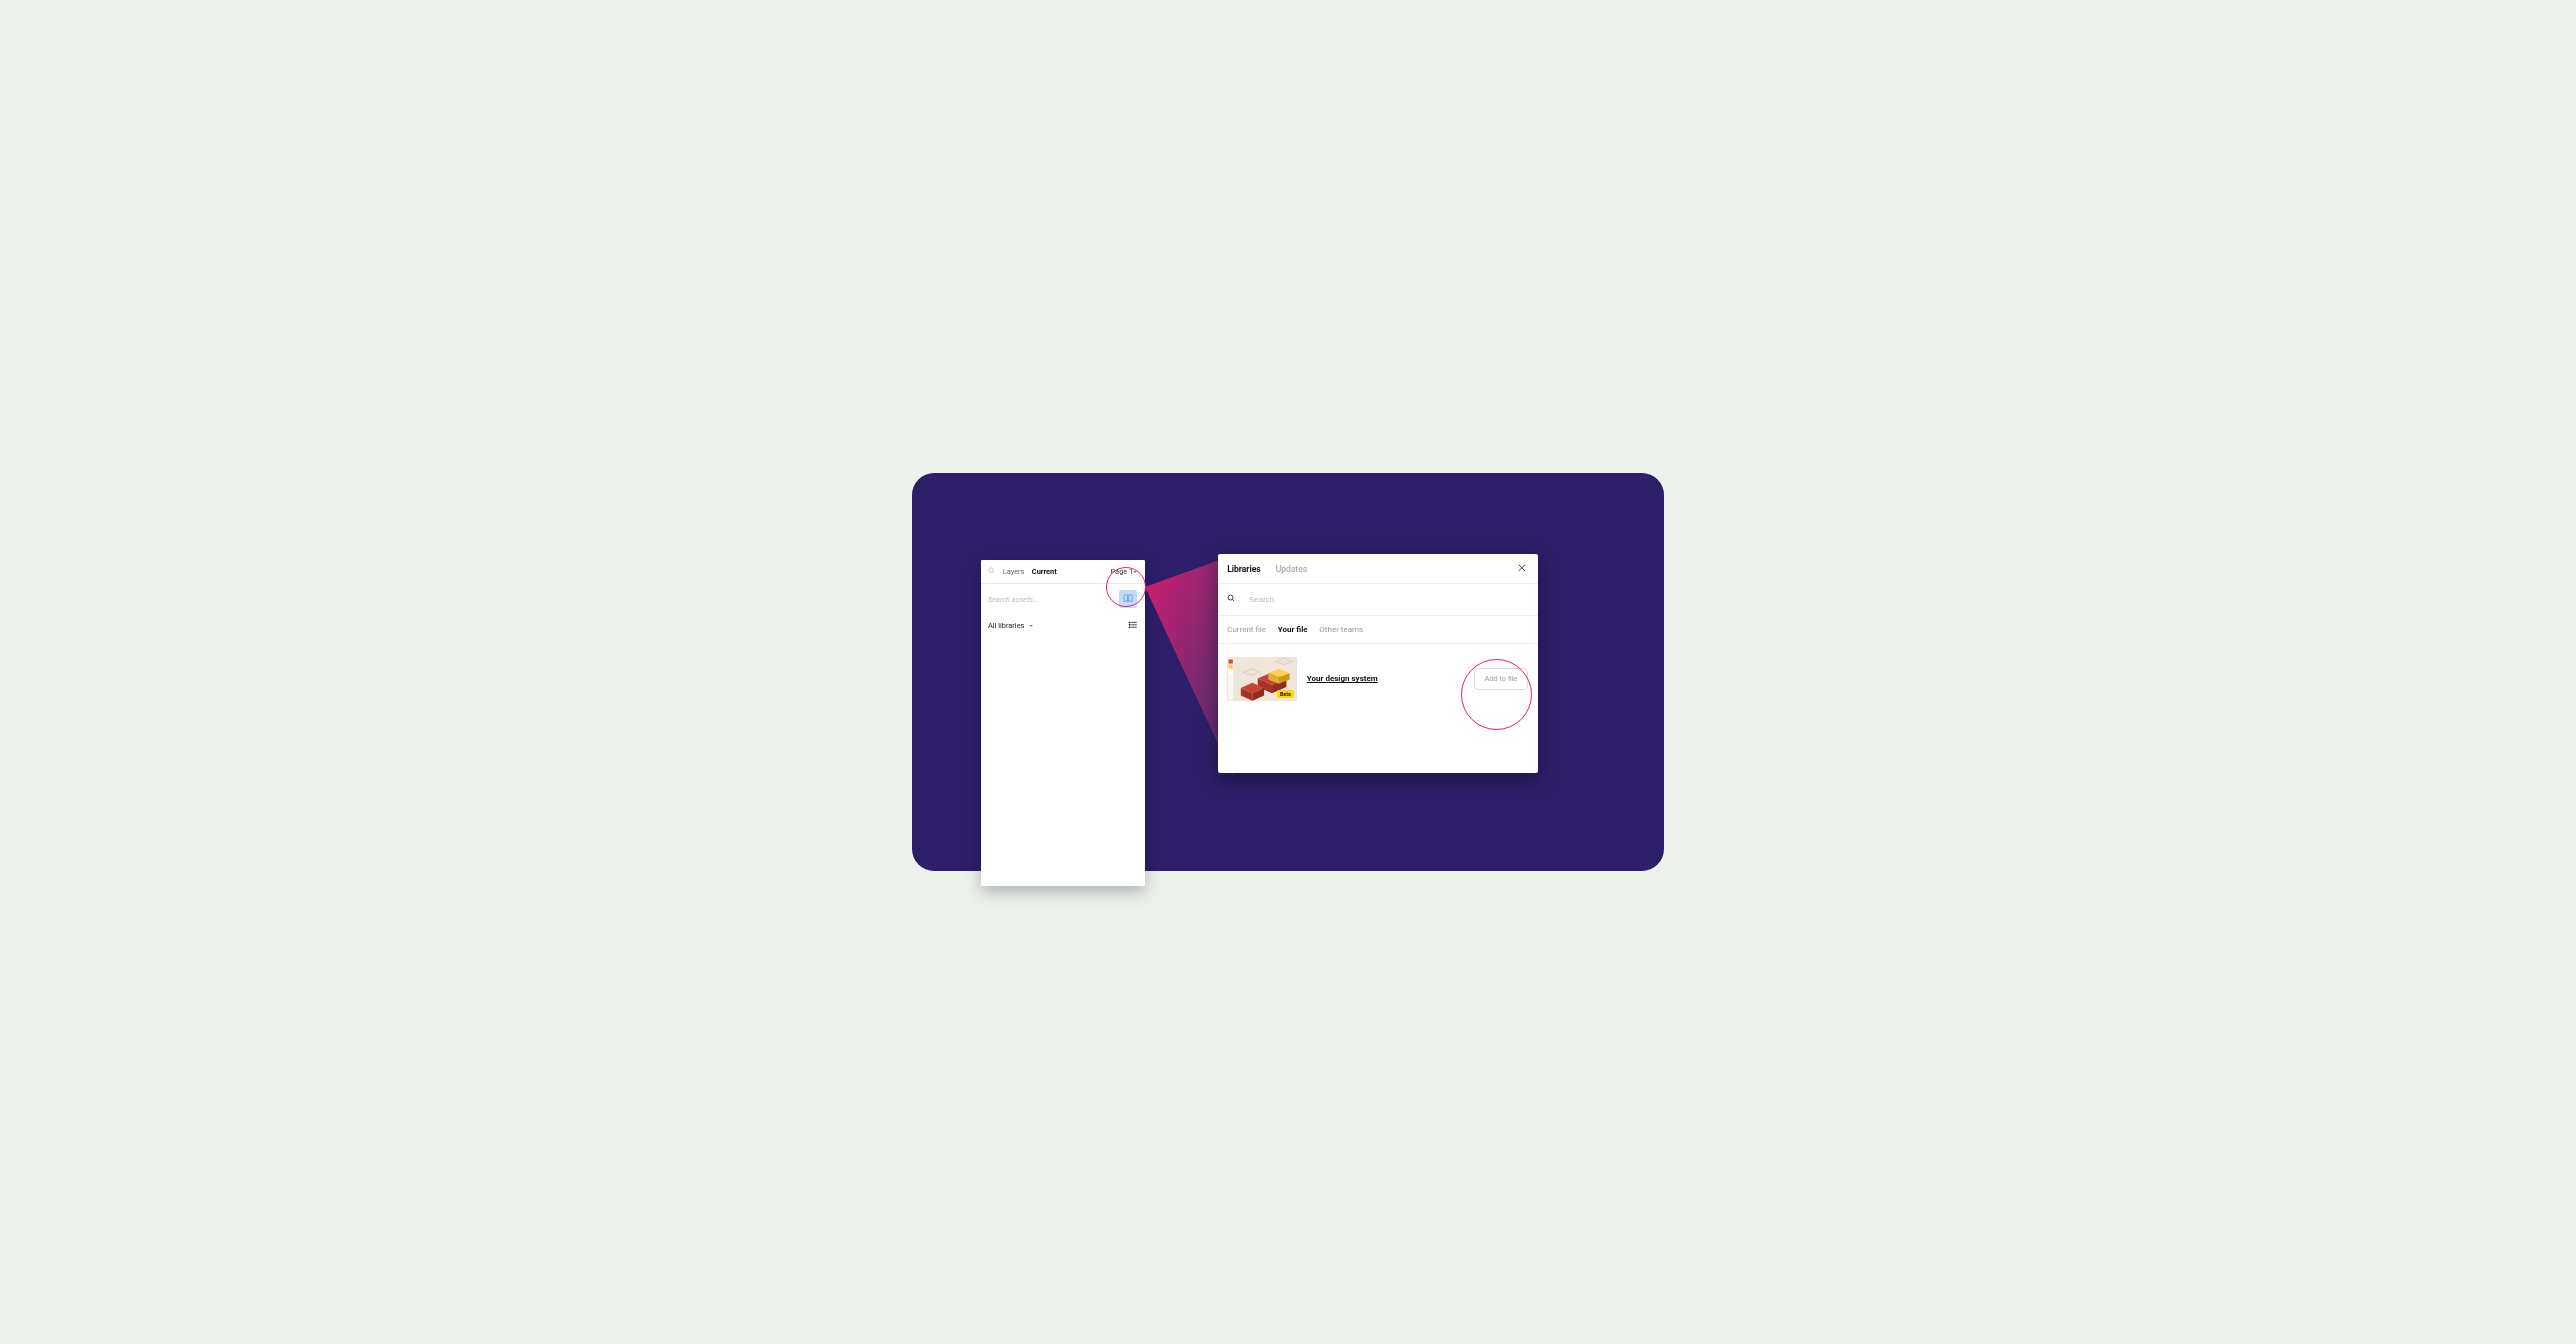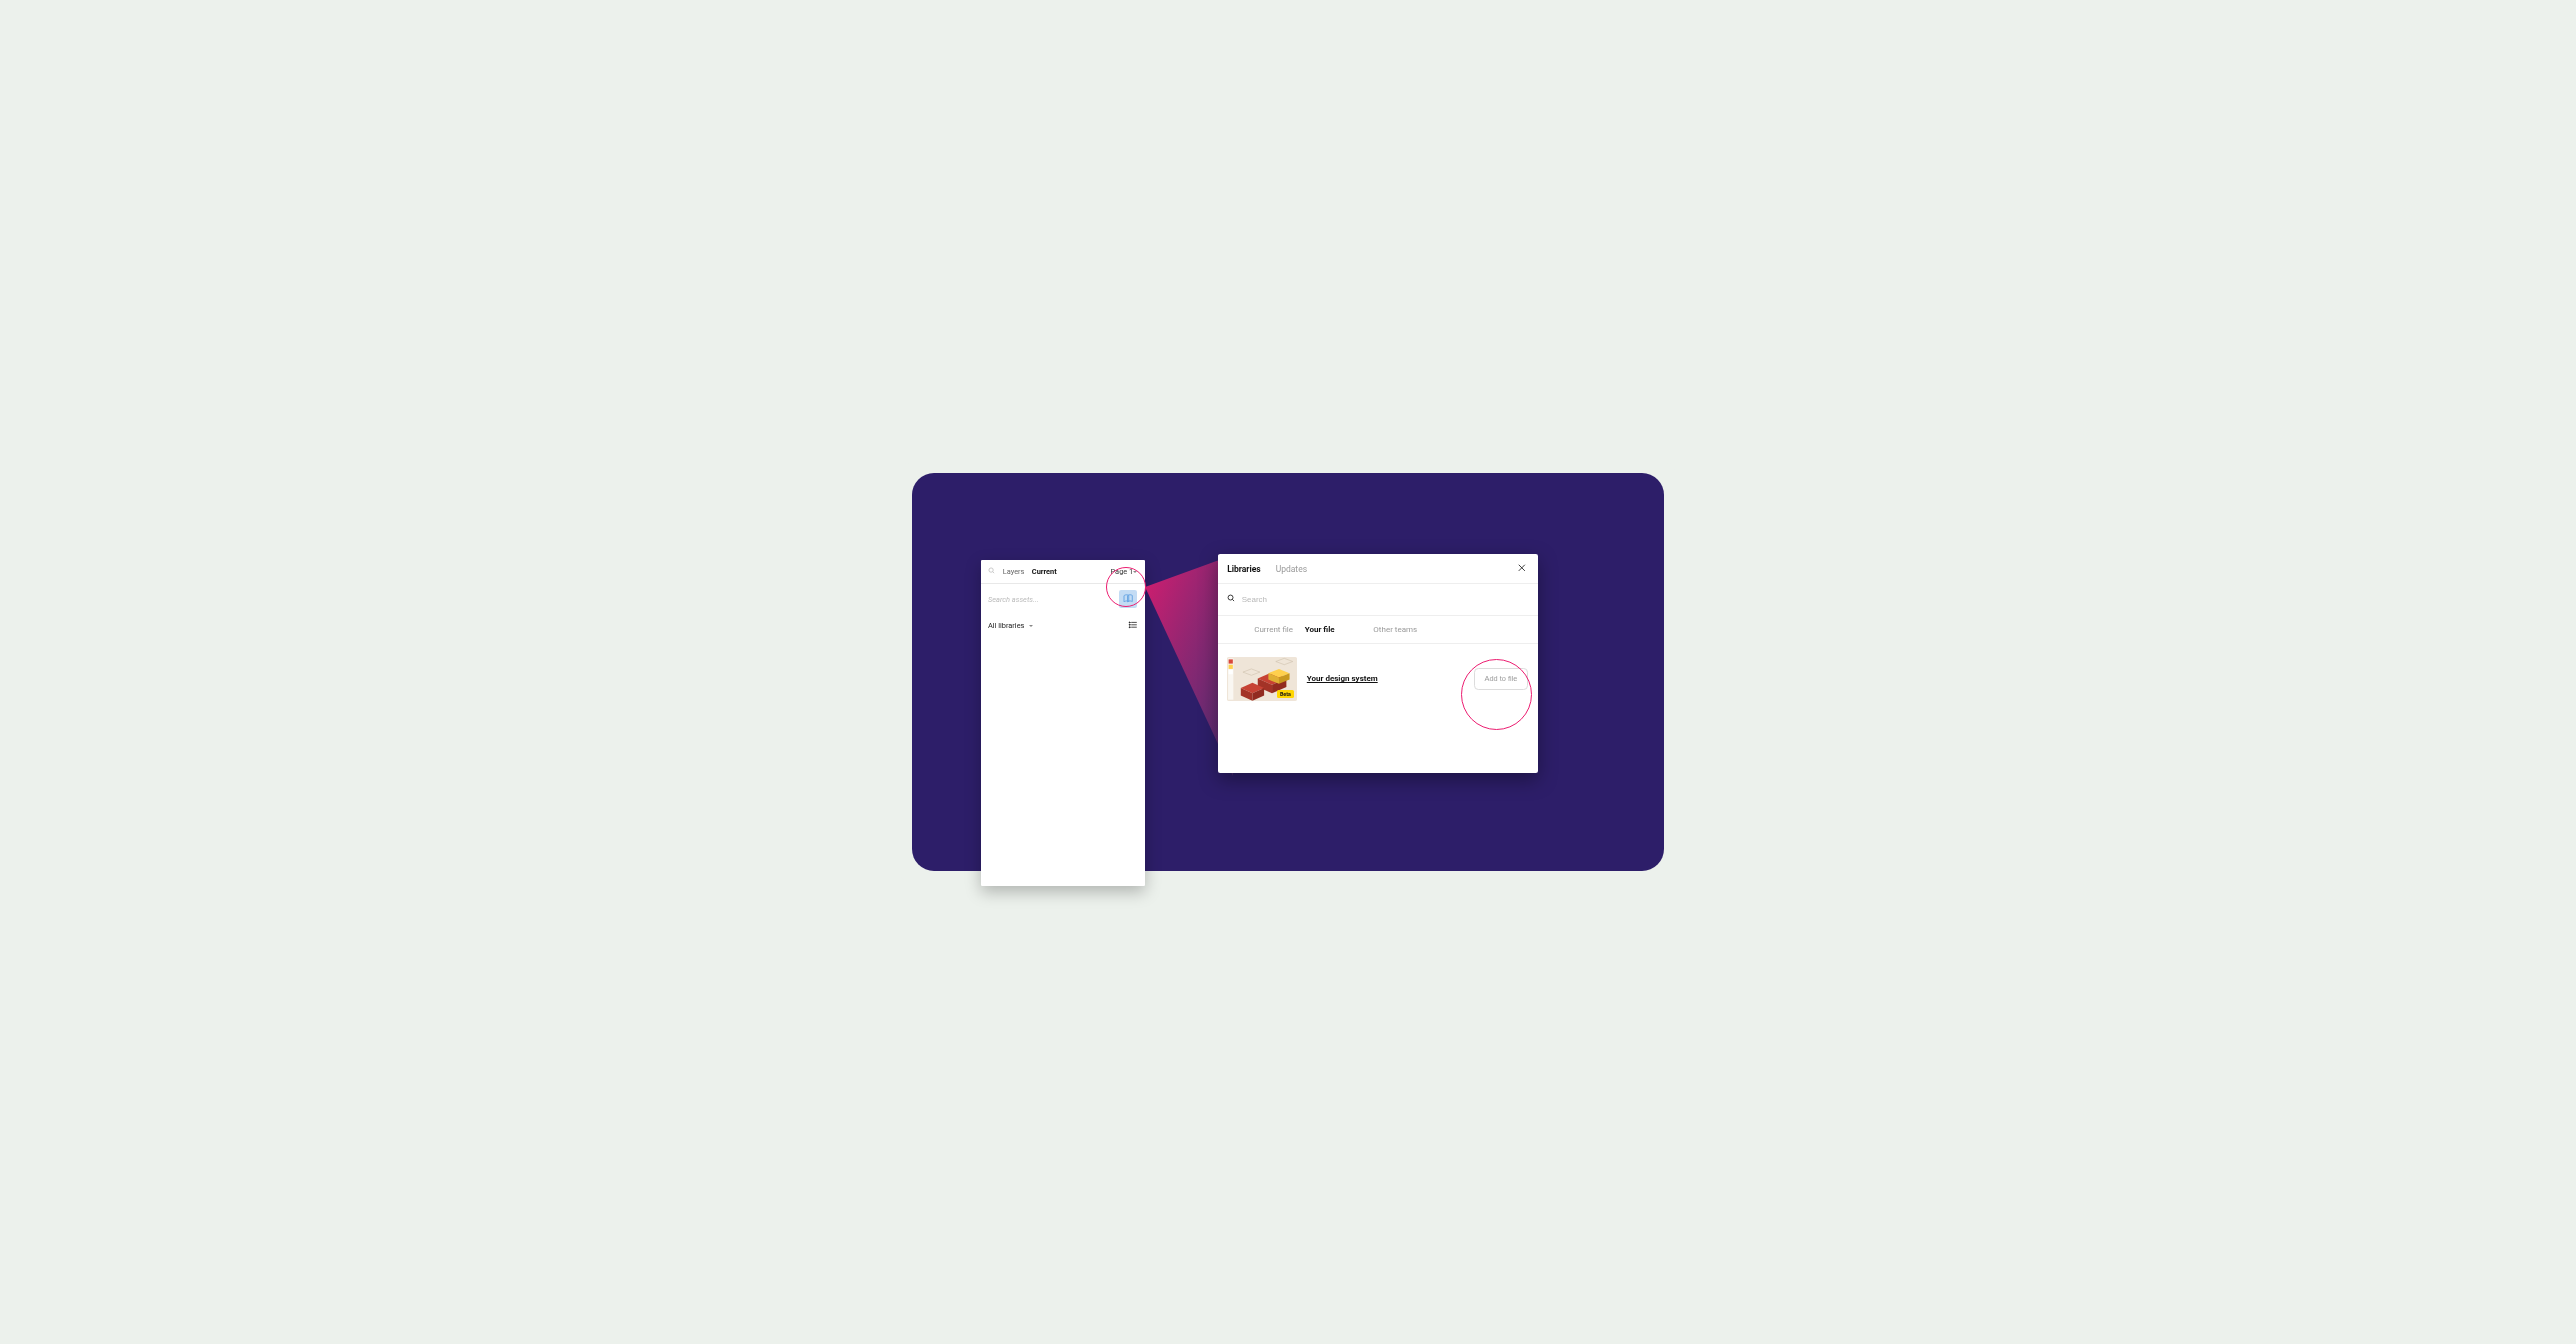--- a/index.html
+++ b/index.html
@@ -141,40 +141,40 @@
     cursor: pointer;
     color: #222;
     padding: 3.2px;
   }
   .m-search {
     height: 32px;
     display: flex;
     align-items: center;
     padding: 0 9.6px;
     border-bottom: 0.5px solid #eee;
-    gap: 6px;
+    gap: 13px;
   }
   .m-search input {
     border: none;
     outline: none;
     font-size: 8px;
     color: #333;
     width: 100%;
   }
   .m-search input::placeholder { color: #b8b8b8; }
   .m-filters {
     height: 28px;
     display: flex;
     align-items: center;
     padding: 0 9.6px;
     gap: 11.7px;
     border-bottom: 0.5px solid #eee;
     font-size: 8px;
   }
-  .mf-inactive { color: #9a9a9a; cursor: pointer; margin-left: 27px; }
+  .mf-inactive { color: #9a9a9a; cursor: pointer; }
   .mf-active { color: #111; font-weight: 700; cursor: pointer; }
   .m-body {
     flex: 1;
     padding: 12.8px 9.6px;
   }
   .lib-row {
     display: flex;
     align-items: center;
     gap: 9.6px;
     position: relative;

